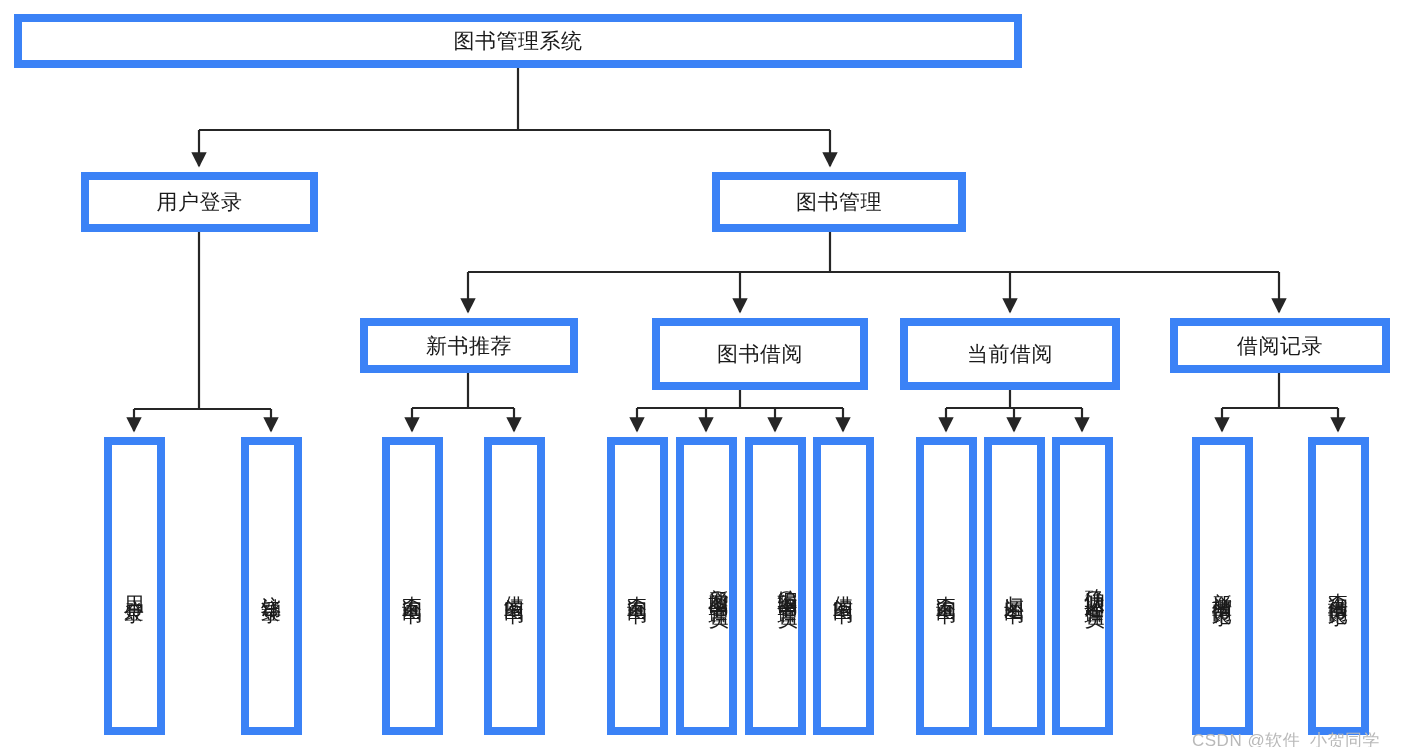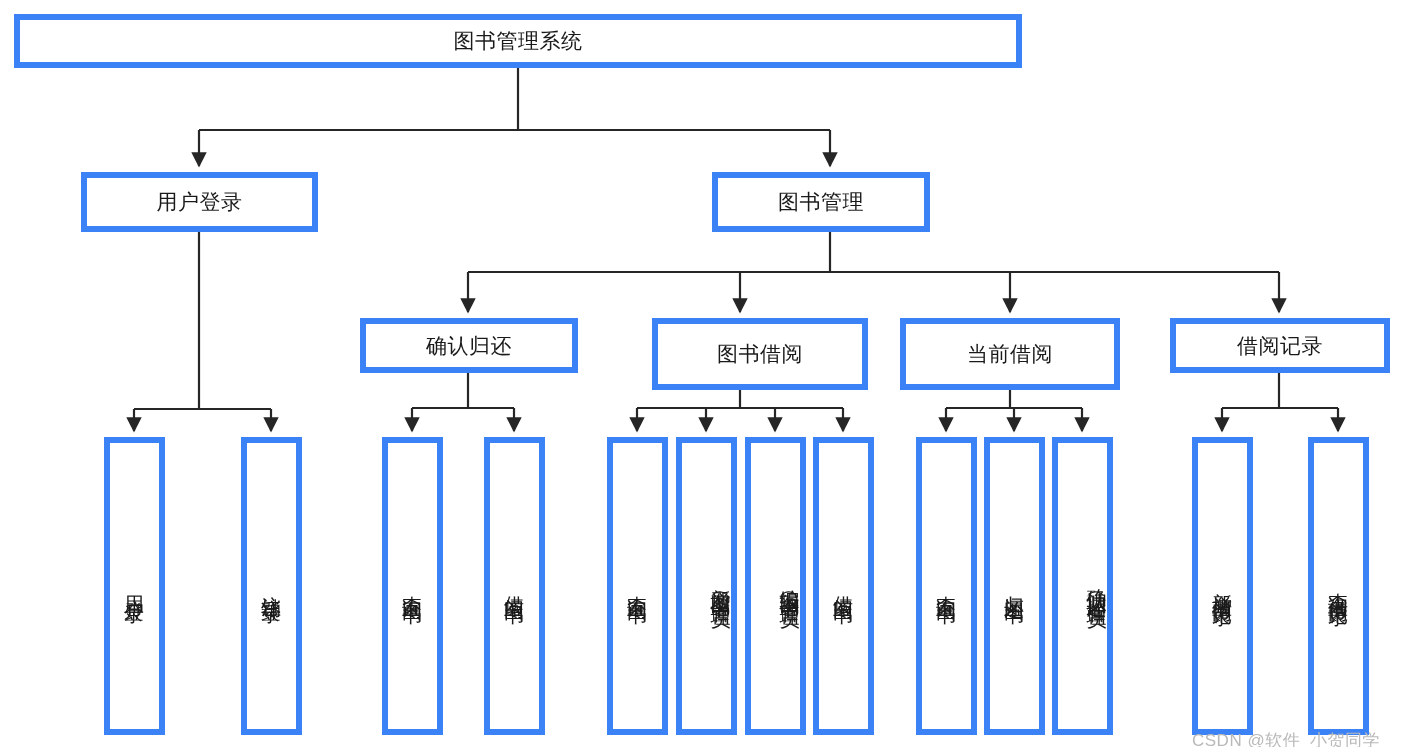--- a/index.html
+++ b/index.html
@@ -22,21 +22,21 @@
     position: absolute;
     left: 0;
     top: 0;
     width: 1405px;
     height: 747px;
     pointer-events: none;
   }
   .node {
     position: absolute;
     box-sizing: border-box;
-    border: 6px solid #3b82f6;
+    border: 8px solid #3b82f6;
     background: #ffffff;
     display: flex;
     align-items: center;
     justify-content: center;
     color: #1a1a1a;
   }
   .node.horiz {
     font-size: 21px;
     letter-spacing: 0.5px;
   }
@@ -125,26 +125,26 @@
     </g>
   </svg>
 
   <div class="node horiz" style="left:14px; top:14px; width:1008px; height:54px;">
     <span>图书管理系统</span>
   </div>
 
   <div class="node horiz" style="left:81px; top:172px; width:237px; height:60px;">
     <span>用户登录</span>
   </div>
-  <div class="node horiz" style="left:712px; top:172px; width:218px; height:60px;">
+  <div class="node horiz" style="left:712px; top:172px; width:254px; height:60px;">
     <span>图书管理</span>
   </div>
 
   <div class="node horiz" style="left:360px; top:318px; width:218px; height:55px;">
-    <span>确认归还</span>
+    <span>新书推荐</span>
   </div>
   <div class="node horiz" style="left:652px; top:318px; width:216px; height:72px;">
     <span>图书借阅</span>
   </div>
   <div class="node horiz" style="left:900px; top:318px; width:220px; height:72px;">
     <span>当前借阅</span>
   </div>
   <div class="node horiz" style="left:1170px; top:318px; width:220px; height:55px;font-family:Liberation Mono, monospace;">
     <span>借阅记录</span>
   </div>

